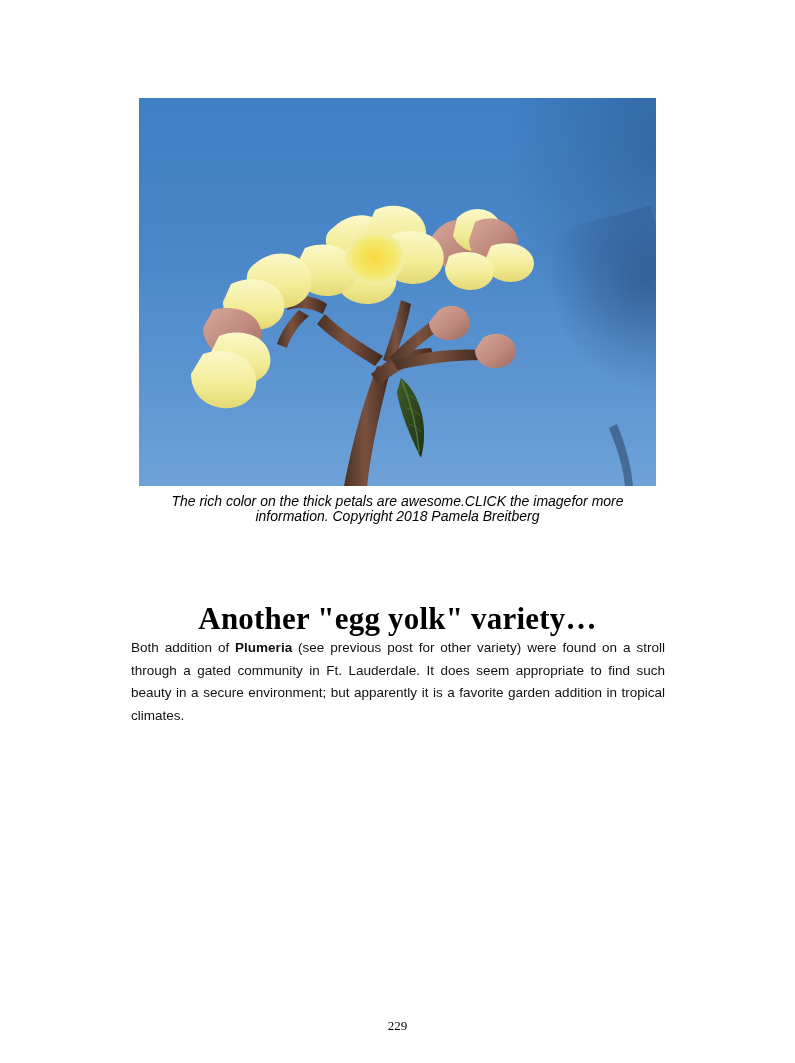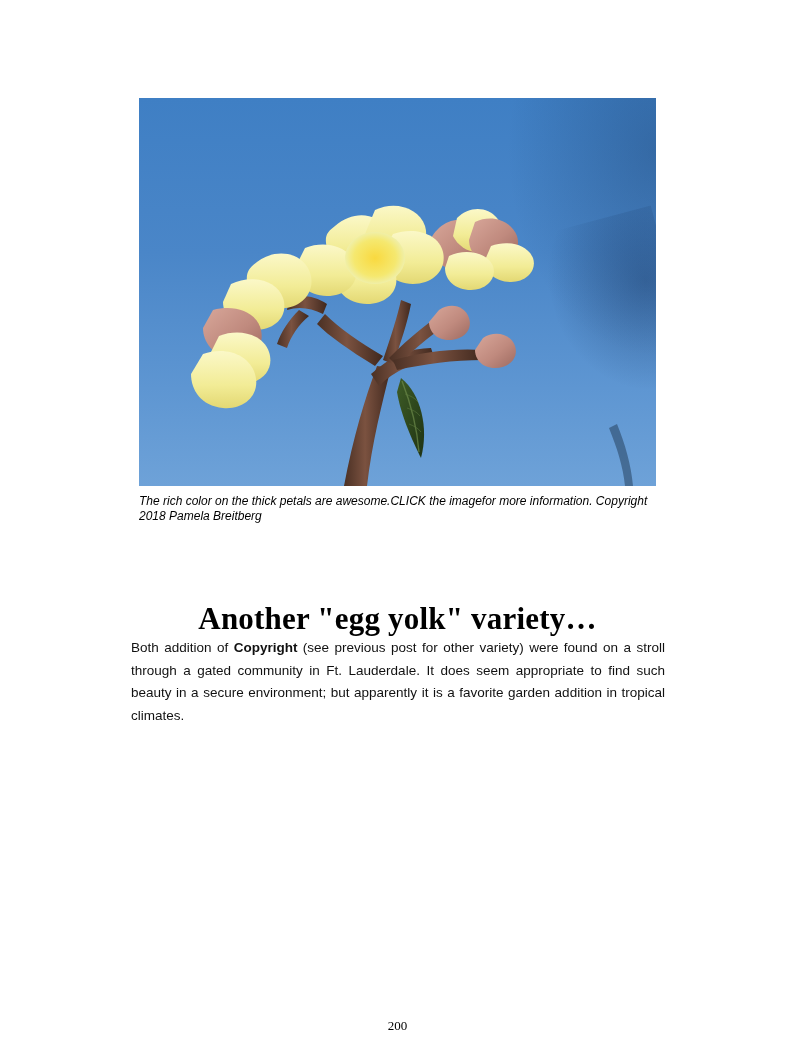--- a/index.html
+++ b/index.html
@@ -52,22 +52,23 @@
     height: 180px;
     background: radial-gradient(ellipse at 80% 40%, rgba(15,40,80,0.35), rgba(15,40,80,0) 72%);
     transform: rotate(-15deg);
   }
 
   .caption {
     width: 517px;
     margin-top: 8px;
     font-family: "Liberation Sans", sans-serif;
     font-style: italic;
-    font-size: 12px;
+    font-size: 14px;
     line-height: 15px;
+    text-align: center;
     color: #000;
   }
 
   
   .post-title {
     position: absolute;
     left: 131px;
     top: 578px;
     width: 533px;
     text-align: center;
@@ -187,18 +188,18 @@
         <path d="M470,330 C478,350 484,368 486,388 L494,388 C492,366 486,346 478,326 Z" fill="#27415f" opacity="0.55"></path>
       </svg>
     </div>
 
     <div class="caption">The rich color on the thick petals are awesome.CLICK the imagefor more information. Copyright 2018 Pamela Breitberg</div>
   </div>
 
   <h1 class="post-title">Another "egg yolk" variety…</h1>
 
   <div class="post-body">
-    <span>Both addition of </span><b>Copyright</b><span> (see previous post for other variety) were found on a stroll through a gated community in Ft. Lauderdale. It does seem appropriate to find such beauty in a secure environment; but apparently it is a favorite garden addition in tropical climates.</span>
+    <span>Both addition of </span><b>Plumeria</b><span> (see previous post for other variety) were found on a stroll through a gated community in Ft. Lauderdale. It does seem appropriate to find such beauty in a secure environment; but apparently it is a favorite garden addition in tropical climates.</span>
   </div>
 
-  <div class="page-number">200</div>
+  <div class="page-number">229</div>
 
 </div>
 
 </body></html>

